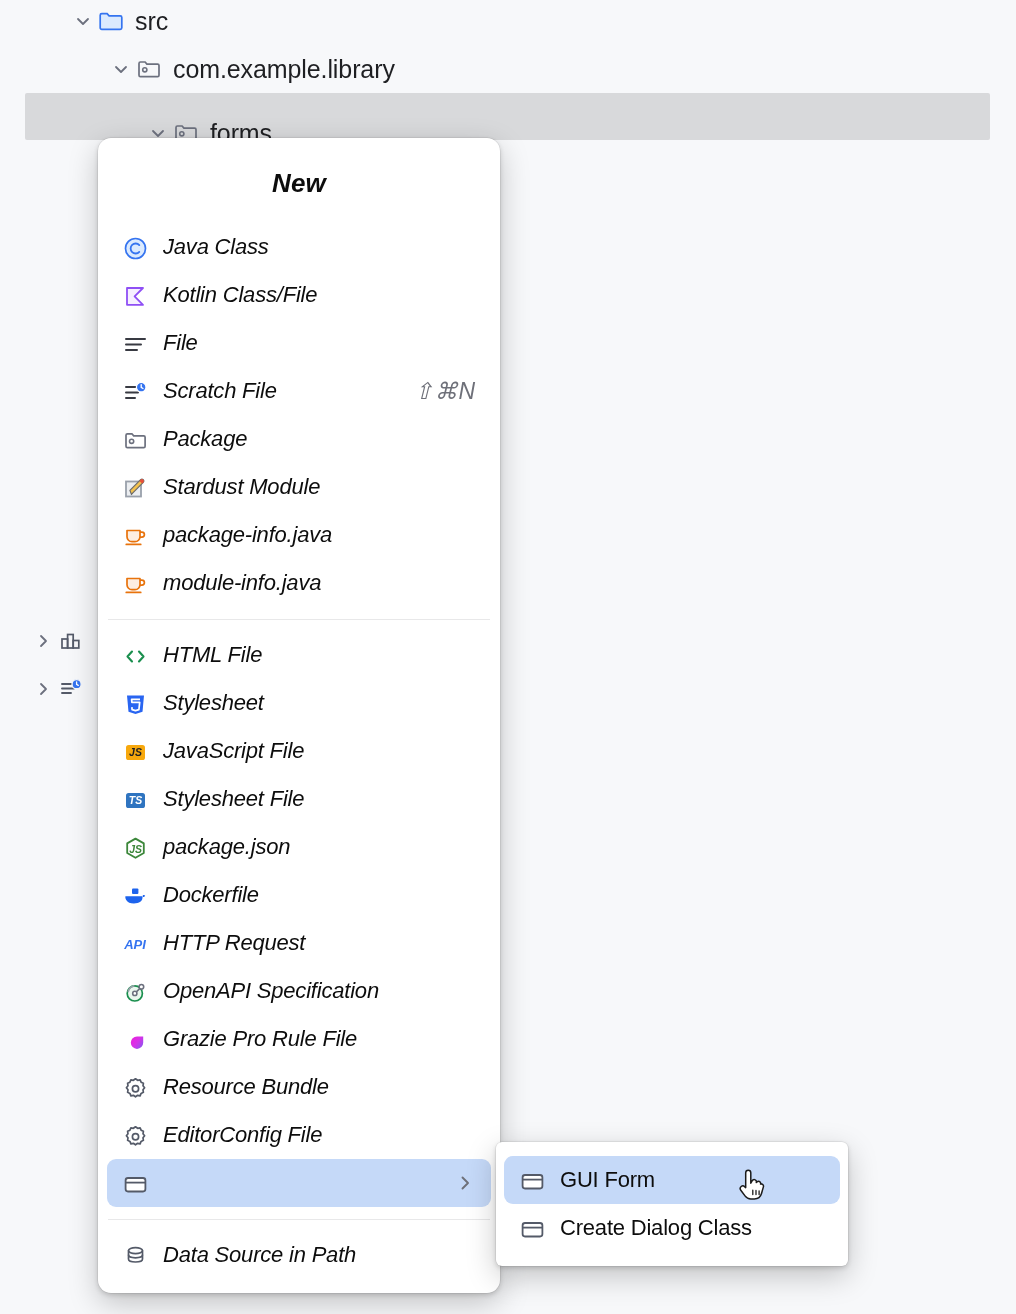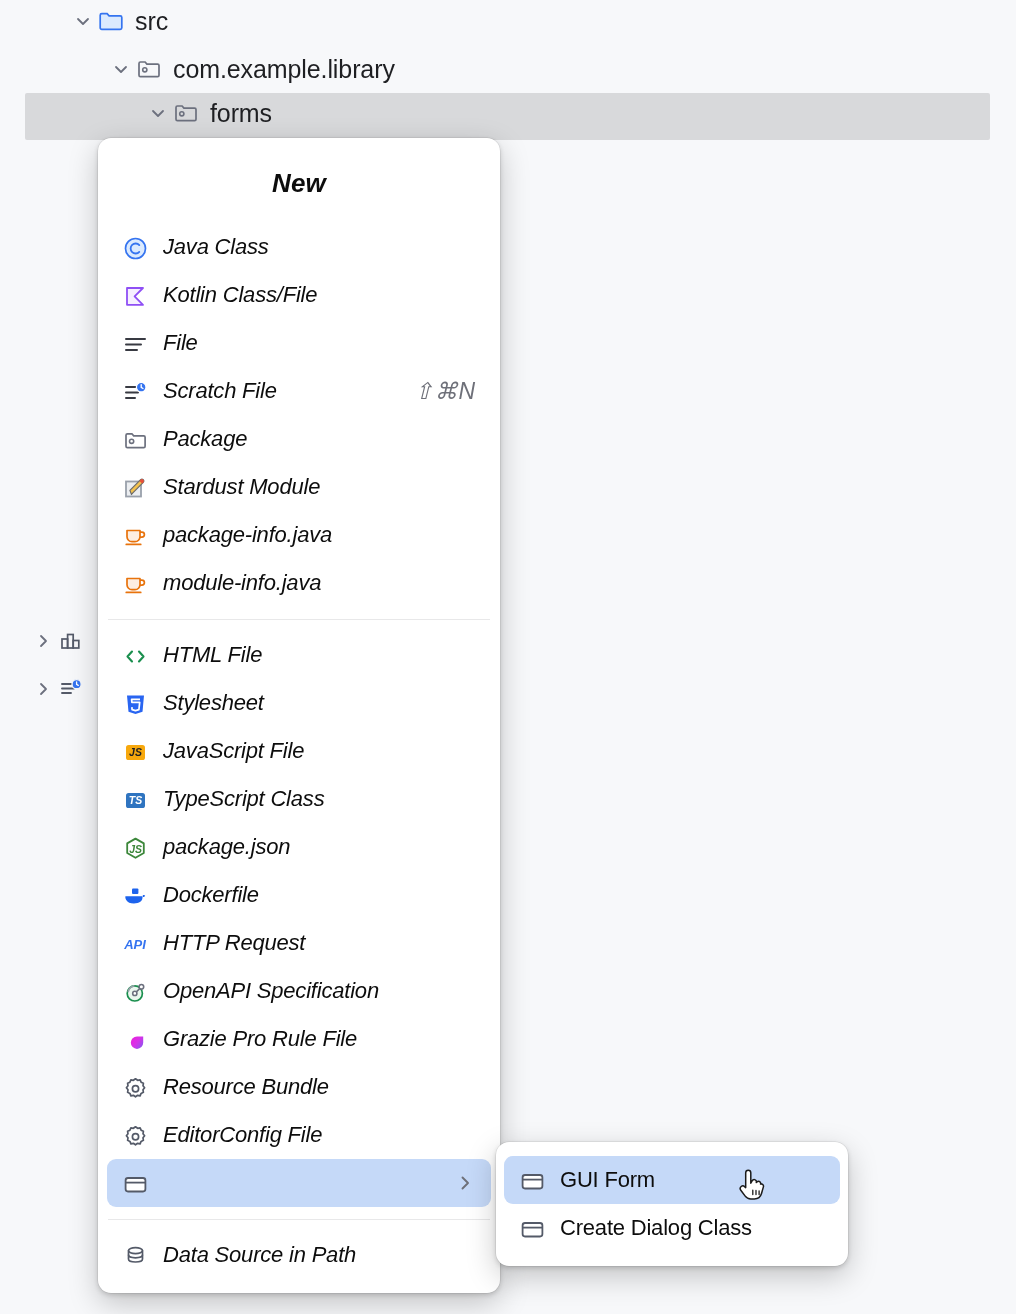--- a/index.html
+++ b/index.html
@@ -136,21 +136,21 @@
     margin: 12px 10px 11px 10px;
   }
 
   
   #swing-submenu {
     position: absolute;
     left: 496px;
     top: 1142px;
     width: 352px;
     background: #ffffff;
-    border-radius: 13px;
+    border-radius: 6px;
     box-shadow: 0 2px 5px rgba(0,0,0,0.16), 0 10px 30px rgba(0,0,0,0.22),
                 0 0 0 0.5px rgba(0,0,0,0.10);
     padding: 14px 0 14px 0;
     box-sizing: border-box;
     z-index: 30;
   }
   #swing-submenu .menu-item { margin: 0 8px; }
 
   
   #mouse-cursor {
@@ -196,21 +196,21 @@
     </span>
     <span class="ticon ico">
       <svg width="26" height="26" viewBox="0 0 26 26" fill="none">
         <path d="M3 7.4c0-.8.6-1.4 1.4-1.4h4.7l1.8 2.1h10.7c.8 0 1.4.6 1.4 1.4v9.7c0 .8-.6 1.4-1.4 1.4H4.4c-.8 0-1.4-.6-1.4-1.4V7.4z" stroke="#6c707e" stroke-width="1.7" fill="none"></path>
         <circle cx="8.8" cy="13.8" r="2.1" stroke="#6c707e" stroke-width="1.6" fill="none"></circle>
       </svg>
     </span>
     <span class="tlabel">com.example.library</span>
   </div>
 
-  <div class="tree-row" style="top:89px;">
+  <div class="tree-row" style="top:109px;">
     <span style="display:inline-block;width:145px;"></span>
     <span class="arrow ico">
       <svg width="20" height="20" viewBox="0 0 20 20" fill="none">
           <path d="M5 8l5 5 5-5" stroke="#6c707e" stroke-width="1.8" stroke-linecap="round" stroke-linejoin="round"></path>
         </svg>
     </span>
     <span class="ticon ico">
       <svg width="26" height="26" viewBox="0 0 26 26" fill="none">
         <path d="M3 7.4c0-.8.6-1.4 1.4-1.4h4.7l1.8 2.1h10.7c.8 0 1.4.6 1.4 1.4v9.7c0 .8-.6 1.4-1.4 1.4H4.4c-.8 0-1.4-.6-1.4-1.4V7.4z" stroke="#6c707e" stroke-width="1.7" fill="none"></path>
         <circle cx="8.8" cy="13.8" r="2.1" stroke="#6c707e" stroke-width="1.6" fill="none"></circle>
@@ -377,21 +377,21 @@
       <span class="mi-label">JavaScript File</span>
     </div>
 
     <div class="menu-item">
       <span class="mi-icon ico">
         <svg width="27" height="27" viewBox="0 0 27 27" fill="none">
           <rect x="4" y="6" width="19" height="15" rx="2.6" fill="#2f74c0"></rect>
           <text x="13.5" y="17.2" font-family="'Liberation Sans',sans-serif" font-size="10.5" font-weight="bold" fill="#ffffff" text-anchor="middle">TS</text>
         </svg>
       </span>
-      <span class="mi-label">TypeScript Class</span>
+      <span class="mi-label">Stylesheet File</span>
     </div>
 
     <div class="menu-item">
       <span class="mi-icon ico">
         <svg width="27" height="27" viewBox="0 0 27 27" fill="none">
           <path d="M13.5 3.6l8.3 4.8v9.6l-8.3 4.8-8.3-4.8V8.4l8.3-4.8z" stroke="#3c873a" stroke-width="1.8" fill="none" stroke-linejoin="round"></path>
           <text x="13.6" y="17.6" font-family="'Liberation Sans',sans-serif" font-size="10.5" font-weight="bold" fill="#3c873a" text-anchor="middle">JS</text>
         </svg>
       </span>
       <span class="mi-label">package.json</span>

